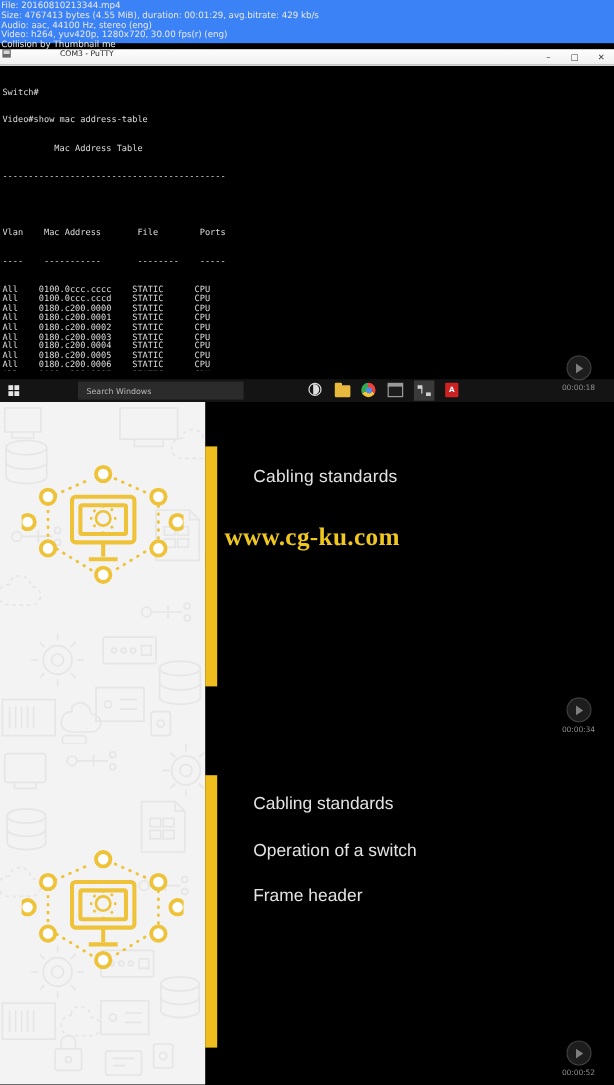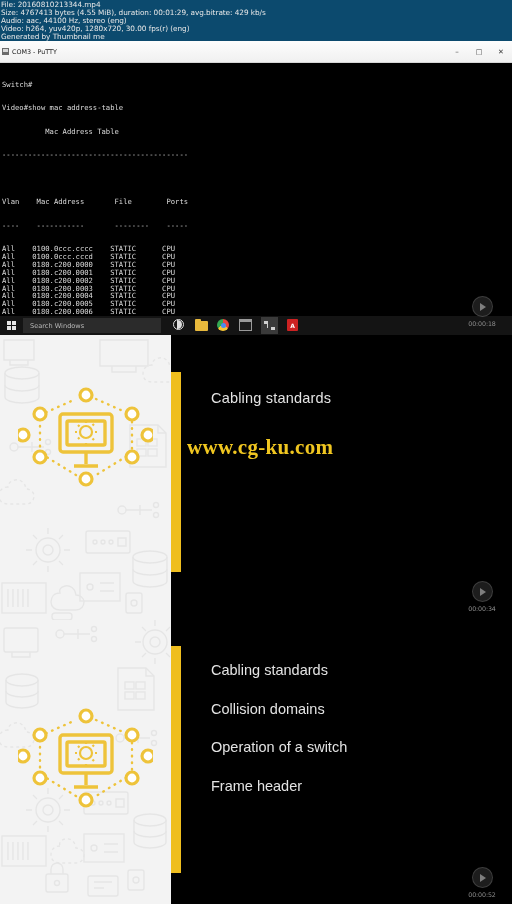--- a/index.html
+++ b/index.html
@@ -6,36 +6,36 @@
   html, body {
     width: 512px; height: 904px;
     background: #000;
     font-family: "Liberation Sans", sans-serif;
     overflow: hidden;
   }
   .page { position: relative; width: 512px; height: 904px; background:#000; }
 
   
   .info-header {
-    position: absolute; top: 0; left: 0; width: 512px; height: 41px;
-    background: #0c4a6e; color: #e8e8e8;
+    position: absolute; top: 0; left: 0; width: 512px; height: 36px;
+    background: #3b82f6; color: #e8e8e8;
     font-family: "DejaVu Sans", sans-serif;
     font-size: 7.3px; line-height: 8.1px;
     padding: 1px 8px 0 1px;
     letter-spacing: -0.05px;
   }
   .info-header div { white-space: nowrap; }
 
   
   .putty { position: absolute; top: 41px; left: 0; width: 512px; height: 275px; background:#000; }
   .putty-titlebar {
-    position: relative; height: 22px; width: 100%;
+    position: relative; height: 14px; width: 100%;
     background: linear-gradient(#fdfdfd,#f0f0f0);
     border-bottom: 1px solid #d6d6d6;
-    display: flex; align-items: center;
+    display: flex; align-items: flex-start; gap: 38px;
   }
   .putty-icon {
     width: 7px; height: 7px; margin: 0 3px 0 2px;
     background: #6a6a6a; position: relative; flex: none;
   }
   .putty-icon:after {
     content:""; position:absolute; left:1px; top:1px; width:5px; height:3px; background:#d8d8d8;
   }
   .putty-title {
     font-size: 6.4px; color: #1a1a1a; font-family: "DejaVu Sans", sans-serif;
@@ -54,21 +54,21 @@
     font-size: 7.2px; line-height: 7.85px;
     padding: 2px 0 4px 2px;
     height: 254px; overflow: hidden;
     white-space: pre;
     letter-spacing: 0px;
   }
 
   
   .taskbar {
     position: absolute; top: 316px; left: 0; width: 512px; height: 19px;
-    background: #141414; display: flex; align-items: center;
+    background: #141414; display: flex; align-items: center; gap: 42px;
   }
   .start-btn {
     width: 22px; height: 19px; display:flex; align-items:center; justify-content:center;
   }
   .start-glyph {
     width: 9px; height: 9px; position: relative;
   }
   .start-glyph span {
     position: absolute; width: 4px; height: 4px; background: #e6e6e6;
   }
@@ -184,21 +184,21 @@
 </head>
 <body>
 
 <div class="page">
 
   <div class="info-header">
     <div>File: 20160810213344.mp4</div>
     <div>Size: 4767413 bytes (4.55 MiB), duration: 00:01:29, avg.bitrate: 429 kb/s</div>
     <div>Audio: aac, 44100 Hz, stereo (eng)</div>
     <div>Video: h264, yuv420p, 1280x720, 30.00 fps(r) (eng)</div>
-    <div>Generated by Thumbnail me</div>
+    <div>Collision by Thumbnail me</div>
   </div>
 
   <div class="putty">
     <div class="putty-titlebar">
       <div class="putty-icon"></div>
       <div class="putty-title">COM3 - PuTTY</div>
       <div class="win-btns">
         <div class="win-btn">–</div>
         <div class="win-btn">□</div>
         <div class="win-btn close">✕</div>
@@ -416,21 +416,20 @@
         <g fill="none" stroke="#eec33a" stroke-width="2.2">
           <circle cx="68" cy="45" r="6"></circle>
           <path d="M68 36v-2M68 56v2M77 45h2M57 45h2M74.5 38.5l1.5-1.5M60 52l1.5-1.5M74.5 51.5l1.5 1.5M60 38l1.5 1.5"></path>
         </g>
       </svg>
     </div>
     <div class="accent-bar"></div>
     <div class="slide-body">
       <div class="bullets" id="bullet-list">
           <div class="bullet">Cabling standards</div>
-          <div class="bullet">Collision domains</div>
           <div class="bullet">Operation of a switch</div>
           <div class="bullet">Frame header</div>
         </div>
     </div>
   </div>
 
   <div class="play-overlay ov-1">
     <div class="play-circle">
         <div class="play-tri"></div>
       </div>

